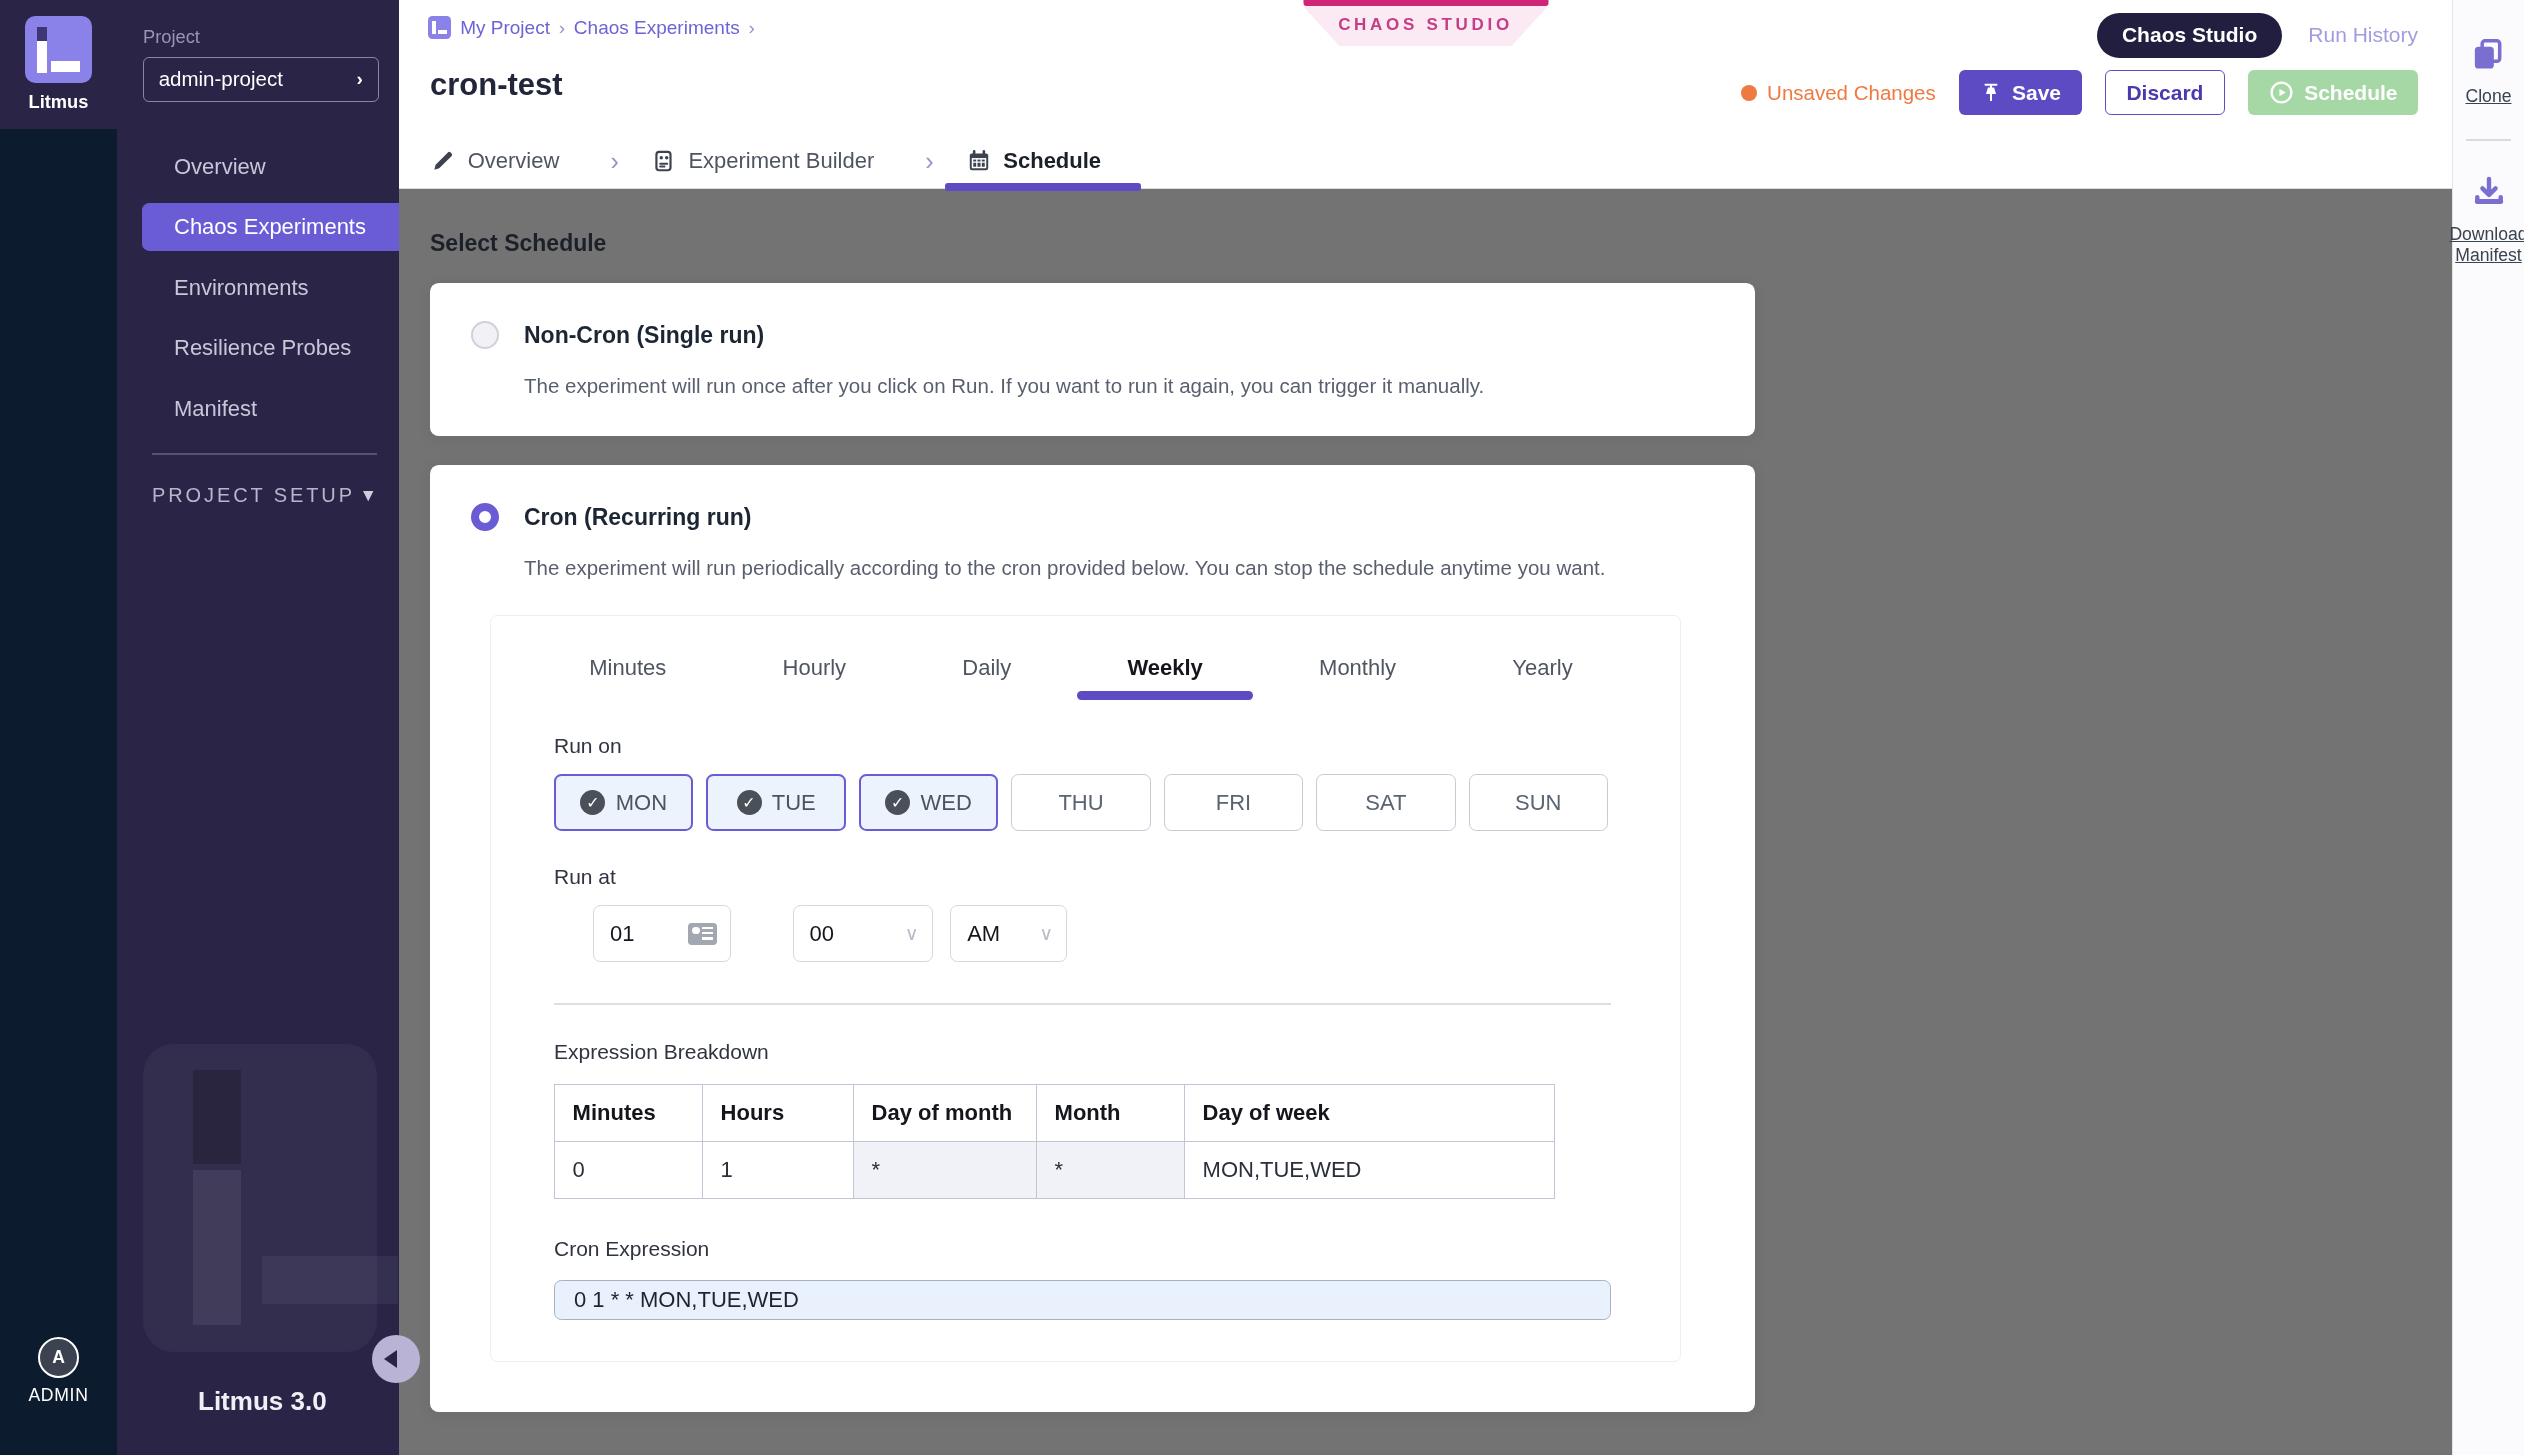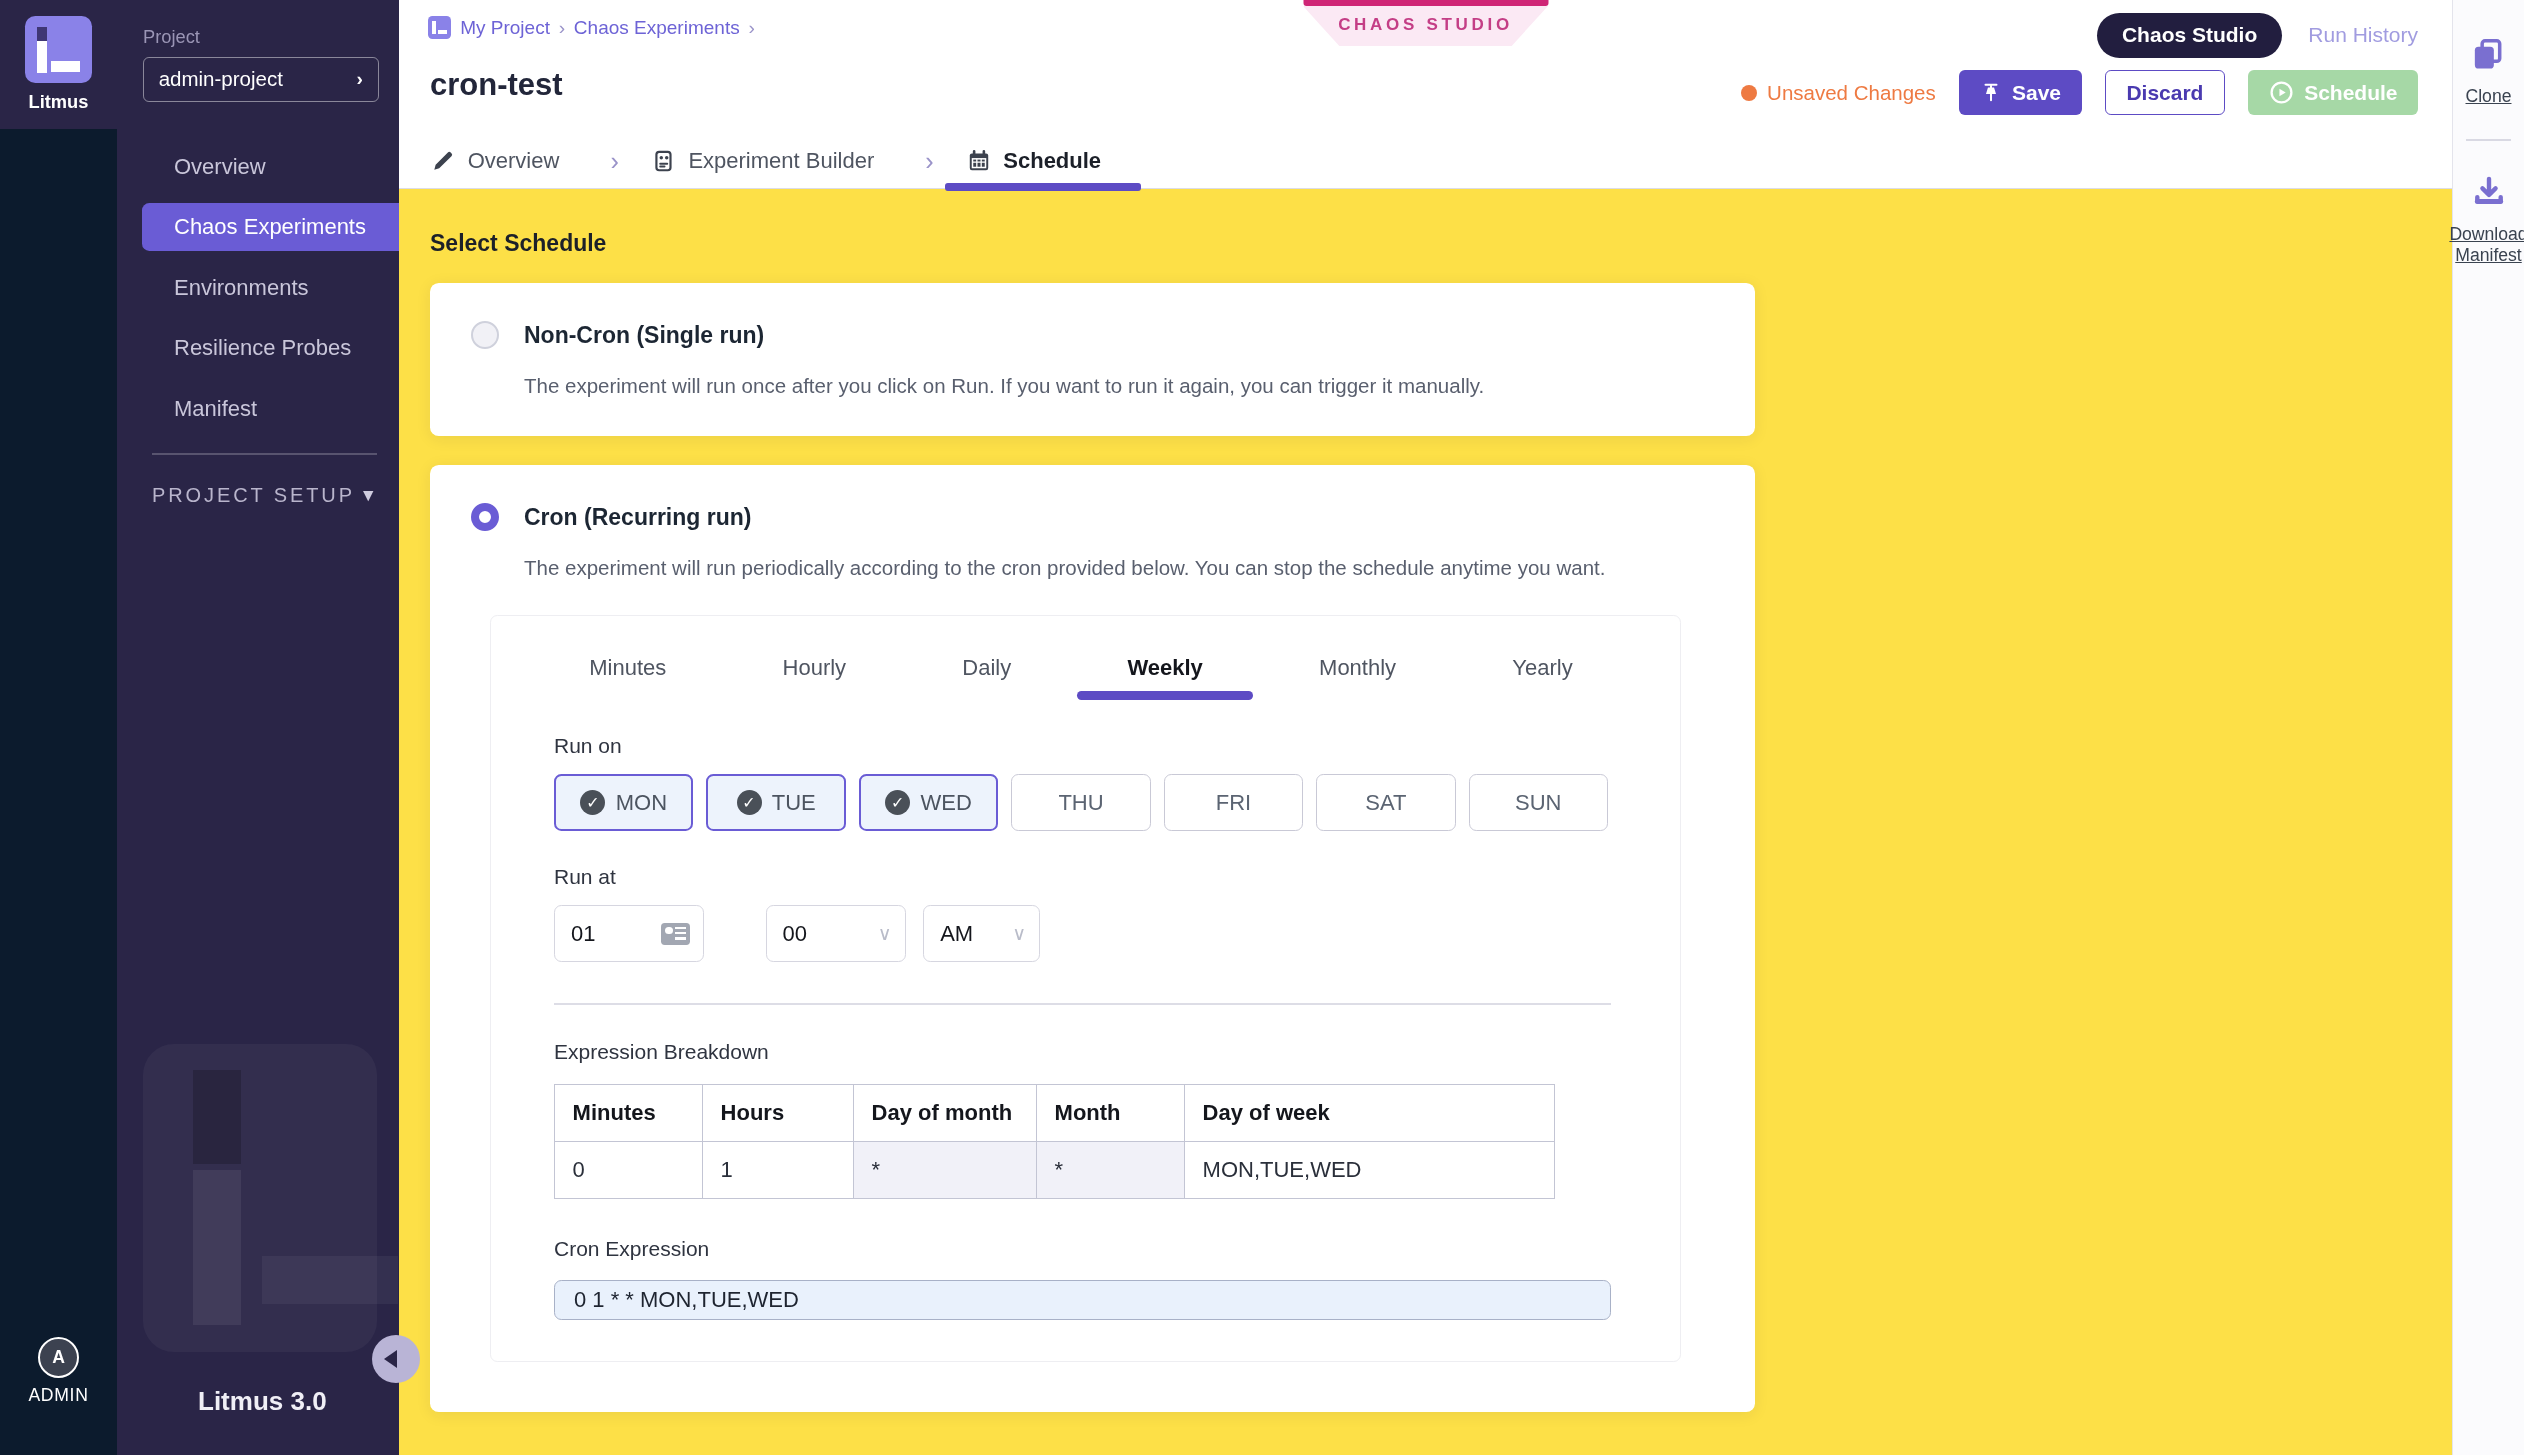--- a/index.html
+++ b/index.html
@@ -55,21 +55,21 @@
 
   
   .right-rail { position: absolute; right: 0; top: 0; width: 72px; height: 1455px;
     background: #fbfbfd; border-left: 1.5px solid #e4e4ec; z-index: 25;
     display: flex; flex-direction: column; align-items: center; padding-top: 35px; }
   .rr-item { display: flex; flex-direction: column; align-items: center; gap: 13px; cursor: pointer; }
   .rr-label { color: #3a4350; font-size: 17.6px; text-align: center; line-height: 1.2; text-decoration: underline; }
   .rr-divider { width: 45px; height: 1.5px; background: #d9d9e3; margin: 32px 0; }
 
   
-  .main { position: absolute; left: 399px; top: 0; right: 72px; bottom: 0; background: #fde047; }
+  .main { position: absolute; left: 399px; top: 0; right: 72px; bottom: 0; background: #737373; }
   .main-header { position: absolute; left: 0; top: 0; right: 0; height: 189px; background: #ffffff;
     border-bottom: 1.5px solid #dcdcе6; border-bottom: 1.5px solid #dcdce6; }
   .banner { position: absolute; left: 50%; transform: translateX(-50%); top: 0; width: 245px; z-index: 5; }
   .banner-bar { height: 5.9px; background: #cf2576; border-radius: 0 0 2.9px 2.9px; }
   .banner-body { background: #fbe9f4; clip-path: polygon(0 0, 100% 0, 85% 100%, 15% 100%);
     color: #c43e86; font-size: 17px; font-weight: bold; letter-spacing: 3.7px;
     text-align: center; padding: 8.8px 0 11.7px; }
   .breadcrumb { position: absolute; left: 29px; top: 16px; display: flex; align-items: center; gap: 8.8px;
     font-size: 19px; color: #6d63d6; }
   .bc-logo { width: 23.4px; height: 23.4px; border-radius: 4.4px; background: #8a82e8; position: relative; }
@@ -125,21 +125,21 @@
   .chip { width: 141px; height: 57px; border: 1.5px solid #c9c9d6; border-radius: 7.3px;
     background: #ffffff; display: flex; align-items: center; justify-content: center; gap: 10.3px;
     font-size: 22px; color: #5b6472; cursor: pointer; }
   .chip.selected { border: 2.2px solid #6a5cd5; background: #edf3fc; color: #4c5460; }
   .check-circle { width: 25px; height: 25px; border-radius: 50%; background: #4a5058; color: #ffffff;
     font-size: 16px; display: flex; align-items: center; justify-content: center; }
   .time-row { display: flex; gap: 17.6px; }
   .time-box { height: 57px; border: 1.5px solid #d6d6e0; border-radius: 7.3px; background: #ffffff;
     display: flex; align-items: center; justify-content: space-between; padding: 0 13px 0 16px;
     font-size: 22px; color: #14161c; cursor: pointer; }
-  .time-hour { width: 150px; }
+  .time-hour { width: 138px; margin-left: 39px; }
   .time-min { width: 140px; margin-left: 44px; }
   .time-mer { width: 117px; }
   .sel-chevron { color: #b9bcc9; font-size: 19px; }
   .card-glyph { width: 29px; height: 22px; background: #a2a7b2; border-radius: 3.7px; position: relative; }
   .card-glyph::before { content: ""; position: absolute; left: 4.4px; top: 4.4px; width: 7.3px; height: 7.3px;
     border-radius: 50%; background: #ffffff; }
   .card-glyph::after { content: ""; position: absolute; right: 3.7px; top: 4.4px; width: 11.7px; height: 13px;
     background: linear-gradient(#ffffff 0 2.2px, transparent 2.2px 5.1px, #ffffff 5.1px 7.3px, transparent 7.3px 10.3px, #ffffff 10.3px 12.5px, transparent 12.5px); }
   .hr { height: 1.5px; background: #dddde6; margin: 41px 0 0; width: 1057px; }
   .bd-heading { font-size: 21px; color: #2f3440; margin: 35px 0 20.5px; }

